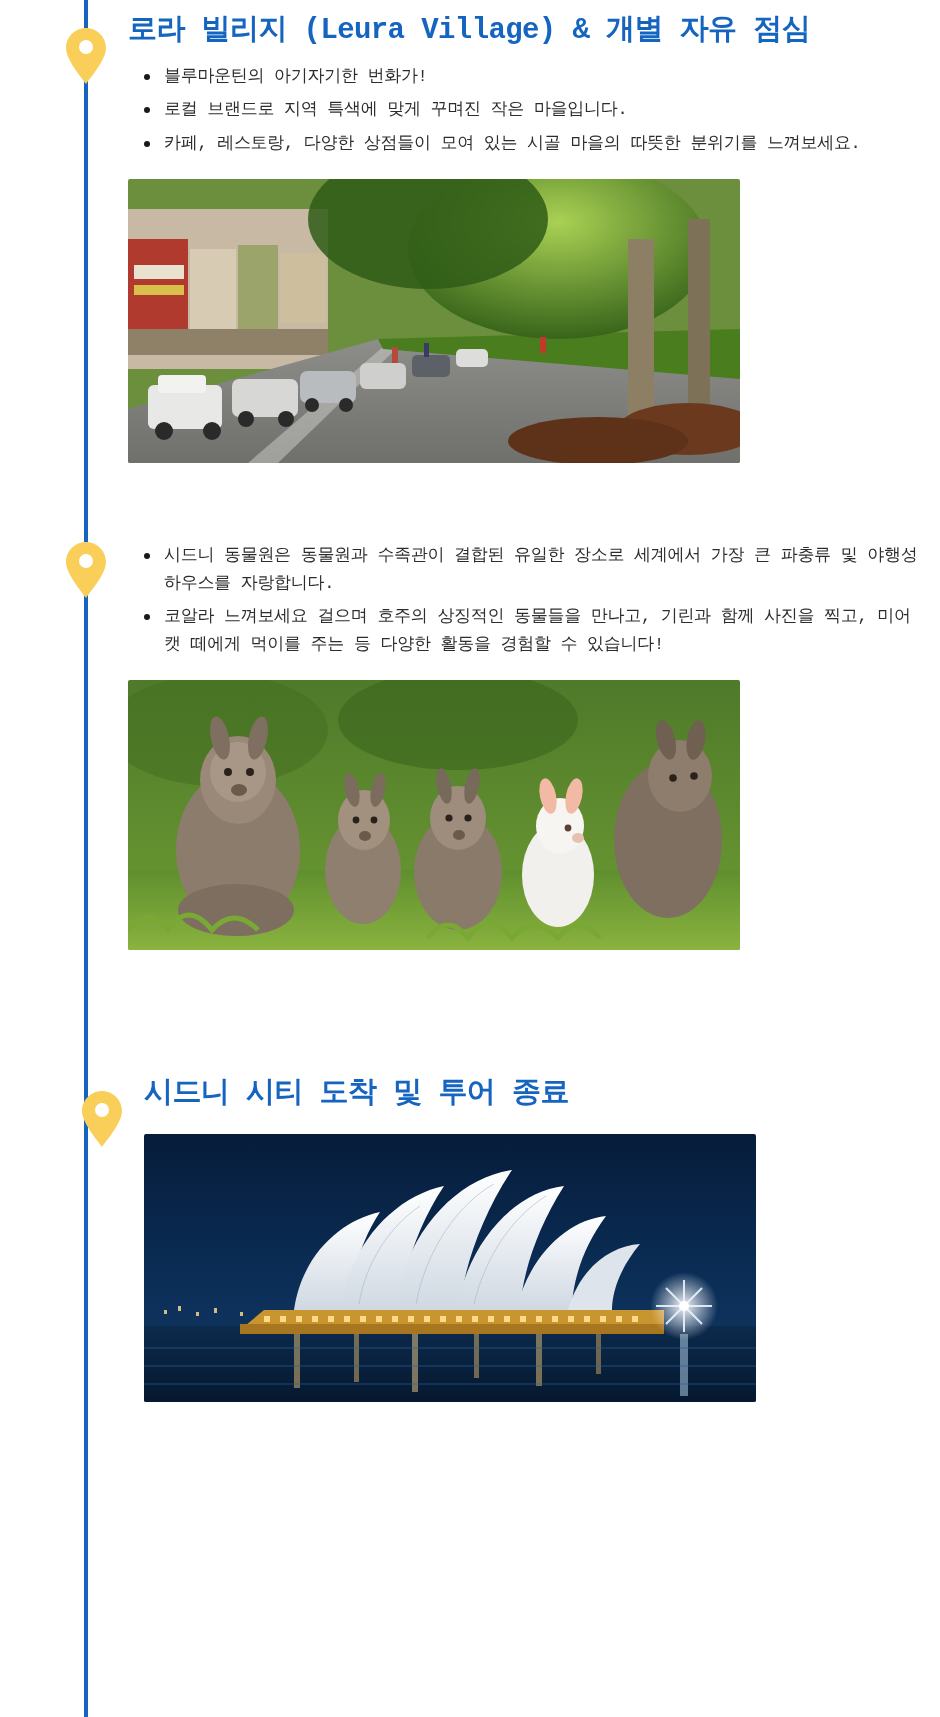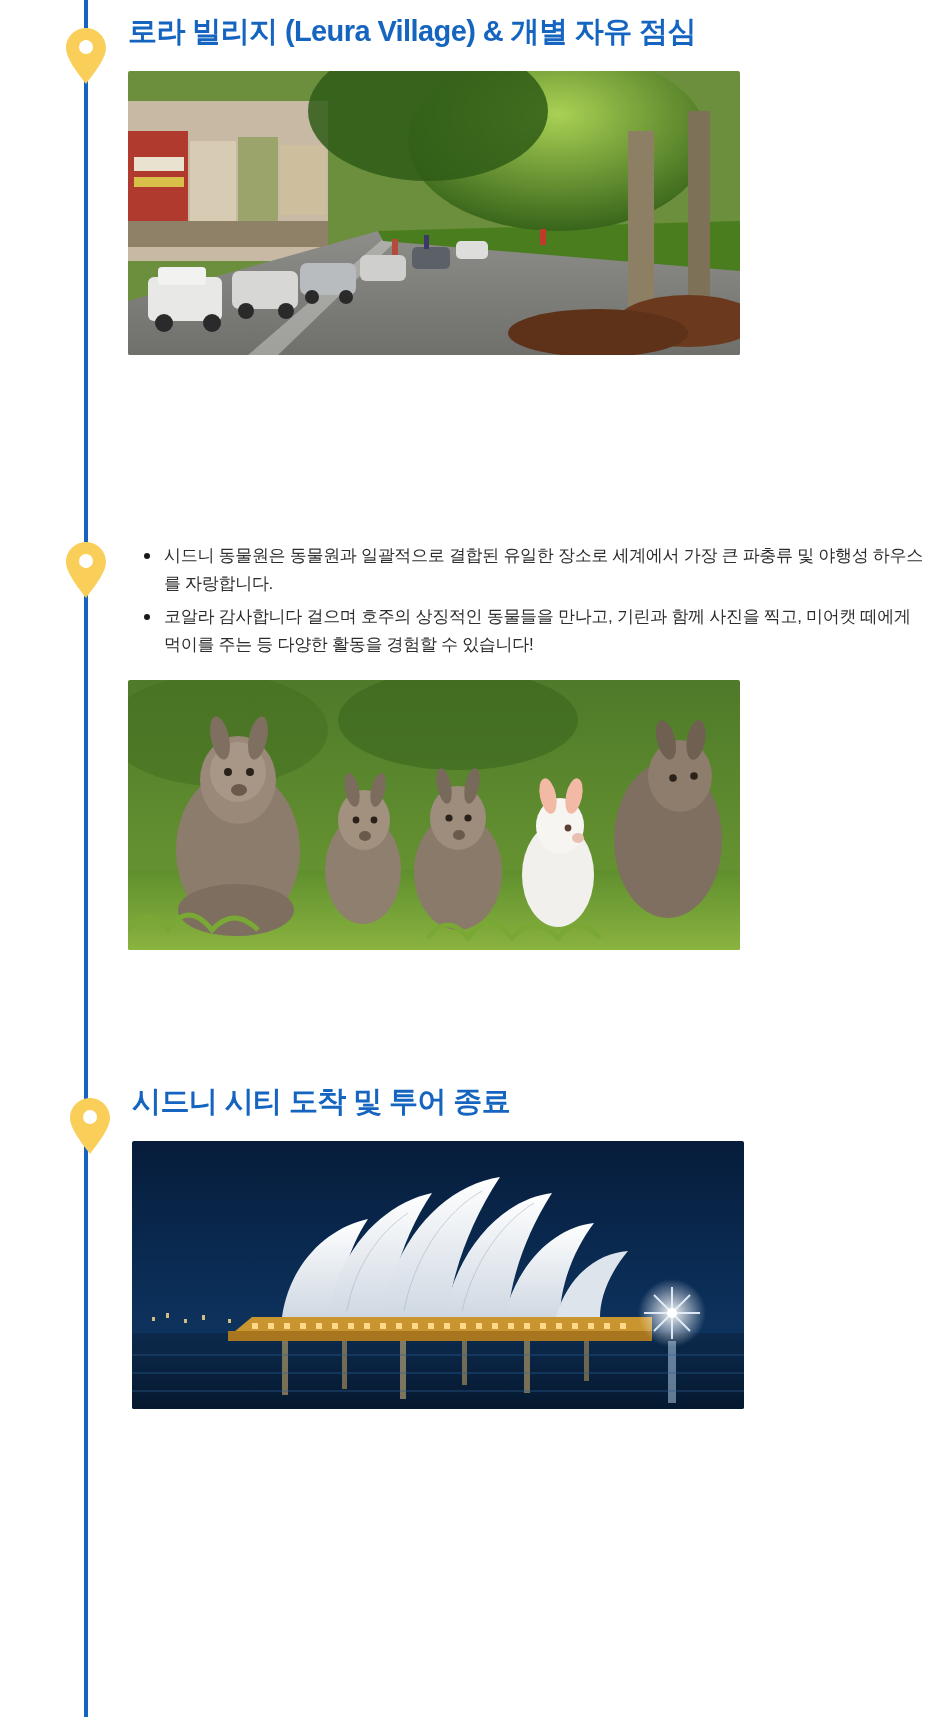--- a/index.html
+++ b/index.html
@@ -44,20 +44,21 @@
     left: 66px;
     width: 40px;
     height: 56px;
     z-index: 3;
   }
   .pin svg { display: block; }
 
   .section-inner {
     padding-left: 128px;
     padding-right: 16px;
+    font-family: Liberation Mono, monospace;
   }
 
   h2.section-title {
     font-size: 29px;
     font-weight: bold;
     color: #1565c0;
     margin: 0;
     letter-spacing: -0.6px;
     line-height: 1.2;
   }
@@ -93,39 +94,44 @@
     overflow: hidden;
     position: relative;
   }
   .photo svg { display: block; width: 100%; height: 100%; }
 
   
   #section-1 { position: absolute; top: 14px; left: 0; right: 0; }
   #section-1 .pin { top: 14px; }
   #section-2 { position: absolute; top: 528px; left: 0; right: 0; }
   #section-2 .pin { top: 14px; }
-  #section-3 { position: absolute; top: 1077px; left: 4px; right: 0; margin-top: 7px; }
+  #section-3 { position: absolute; top: 1077px; left: 16px; right: 0; }
   #section-3 .pin { top: 14px; }
 </style>
 </head>
 <body>
 
 <div class="timeline-rail"></div>
 
 <div class="content">
 
   <section class="section" id="section-1">
     <div class="pin">
       <svg viewBox="0 0 40 56" width="40" height="56" aria-hidden="true">
         <path d="M20 0C9 0 0 9 0 20c0 12 16 30 20 36 4-6 20-24 20-36C40 9 31 0 20 0z" fill="#f9cf5a"></path>
         <circle cx="20" cy="19" r="7" fill="#ffffff"></circle>
       </svg>
     </div>
     <div class="section-inner">
       <h2 class="section-title">로라 빌리지 (Leura Village) &amp; 개별 자유 점심</h2>
+      <ul class="bullets">
+        <li>블루마운틴의 아기자기한 번화가!</li>
+        <li>로컬 브랜드로 지역 특색에 맞게 꾸며진 작은 마을입니다.</li>
+        <li>카페, 레스토랑, 다양한 상점들이 모여 있는 시골 마을의 따뜻한 분위기를 느껴보세요.</li>
+      </ul>
       <div class="photo" style="height:284px;">
         <svg viewBox="0 0 612 284" preserveAspectRatio="none">
           <defs>
             <linearGradient id="skyA" x1="0" y1="0" x2="0" y2="1">
               <stop offset="0%" stop-color="#9ec45f"></stop>
                 <stop offset="100%" stop-color="#4f7a21"></stop>
             </linearGradient>
             <linearGradient id="roadA" x1="0" y1="0" x2="0" y2="1">
               <stop offset="0%" stop-color="#8d8d8a"></stop>
                 <stop offset="100%" stop-color="#6f6f6c"></stop>
@@ -182,22 +188,22 @@
 
   <section class="section" id="section-2">
     <div class="pin">
       <svg viewBox="0 0 40 56" width="40" height="56" aria-hidden="true">
         <path d="M20 0C9 0 0 9 0 20c0 12 16 30 20 36 4-6 20-24 20-36C40 9 31 0 20 0z" fill="#f9cf5a"></path>
         <circle cx="20" cy="19" r="7" fill="#ffffff"></circle>
       </svg>
     </div>
     <div class="section-inner">
       <ul class="bullets">
-        <li>시드니 동물원은 동물원과 일괄적으로 결합된 유일한 장소로 세계에서 가장 큰 파충류 및 야행성 하우스를 자랑합니다.</li>
-        <li>코알라 감사합니다 걸으며 호주의 상징적인 동물들을 만나고, 기린과 함께 사진을 찍고, 미어캣 떼에게 먹이를 주는 등 다양한 활동을 경험할 수 있습니다!</li>
+        <li>시드니 동물원은 동물원과 수족관이 결합된 유일한 장소로 세계에서 가장 큰 파충류 및 야행성 하우스를 자랑합니다.</li>
+        <li>코알라 느껴보세요 걸으며 호주의 상징적인 동물들을 만나고, 기린과 함께 사진을 찍고, 미어캣 떼에게 먹이를 주는 등 다양한 활동을 경험할 수 있습니다!</li>
       </ul>
       <div class="photo" style="height:270px;">
         <svg viewBox="0 0 612 270" preserveAspectRatio="none">
           <defs>
             <linearGradient id="grassB" x1="0" y1="0" x2="0" y2="1">
               <stop offset="0%" stop-color="#5f8f2e"></stop>
                 <stop offset="100%" stop-color="#8ab33f"></stop>
             </linearGradient>
             <linearGradient id="bgB" x1="0" y1="0" x2="0" y2="1">
               <stop offset="0%" stop-color="#4e7a2a"></stop>

